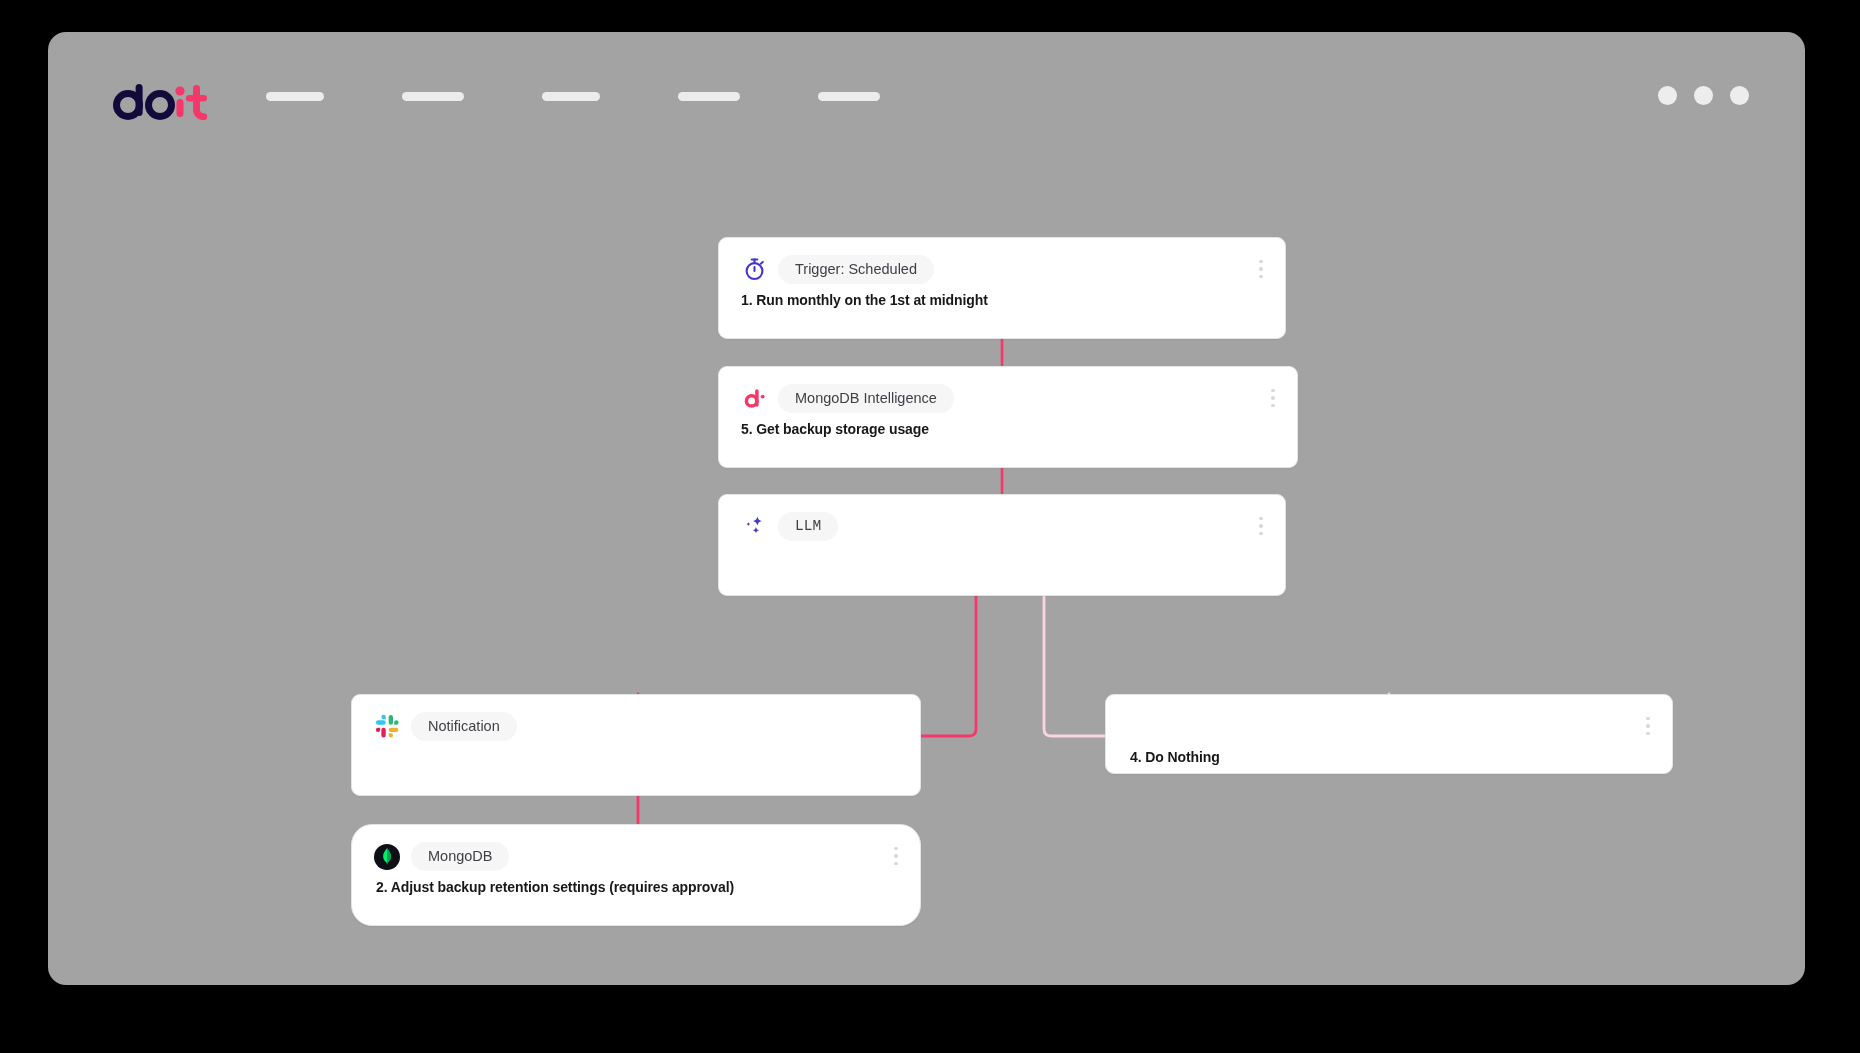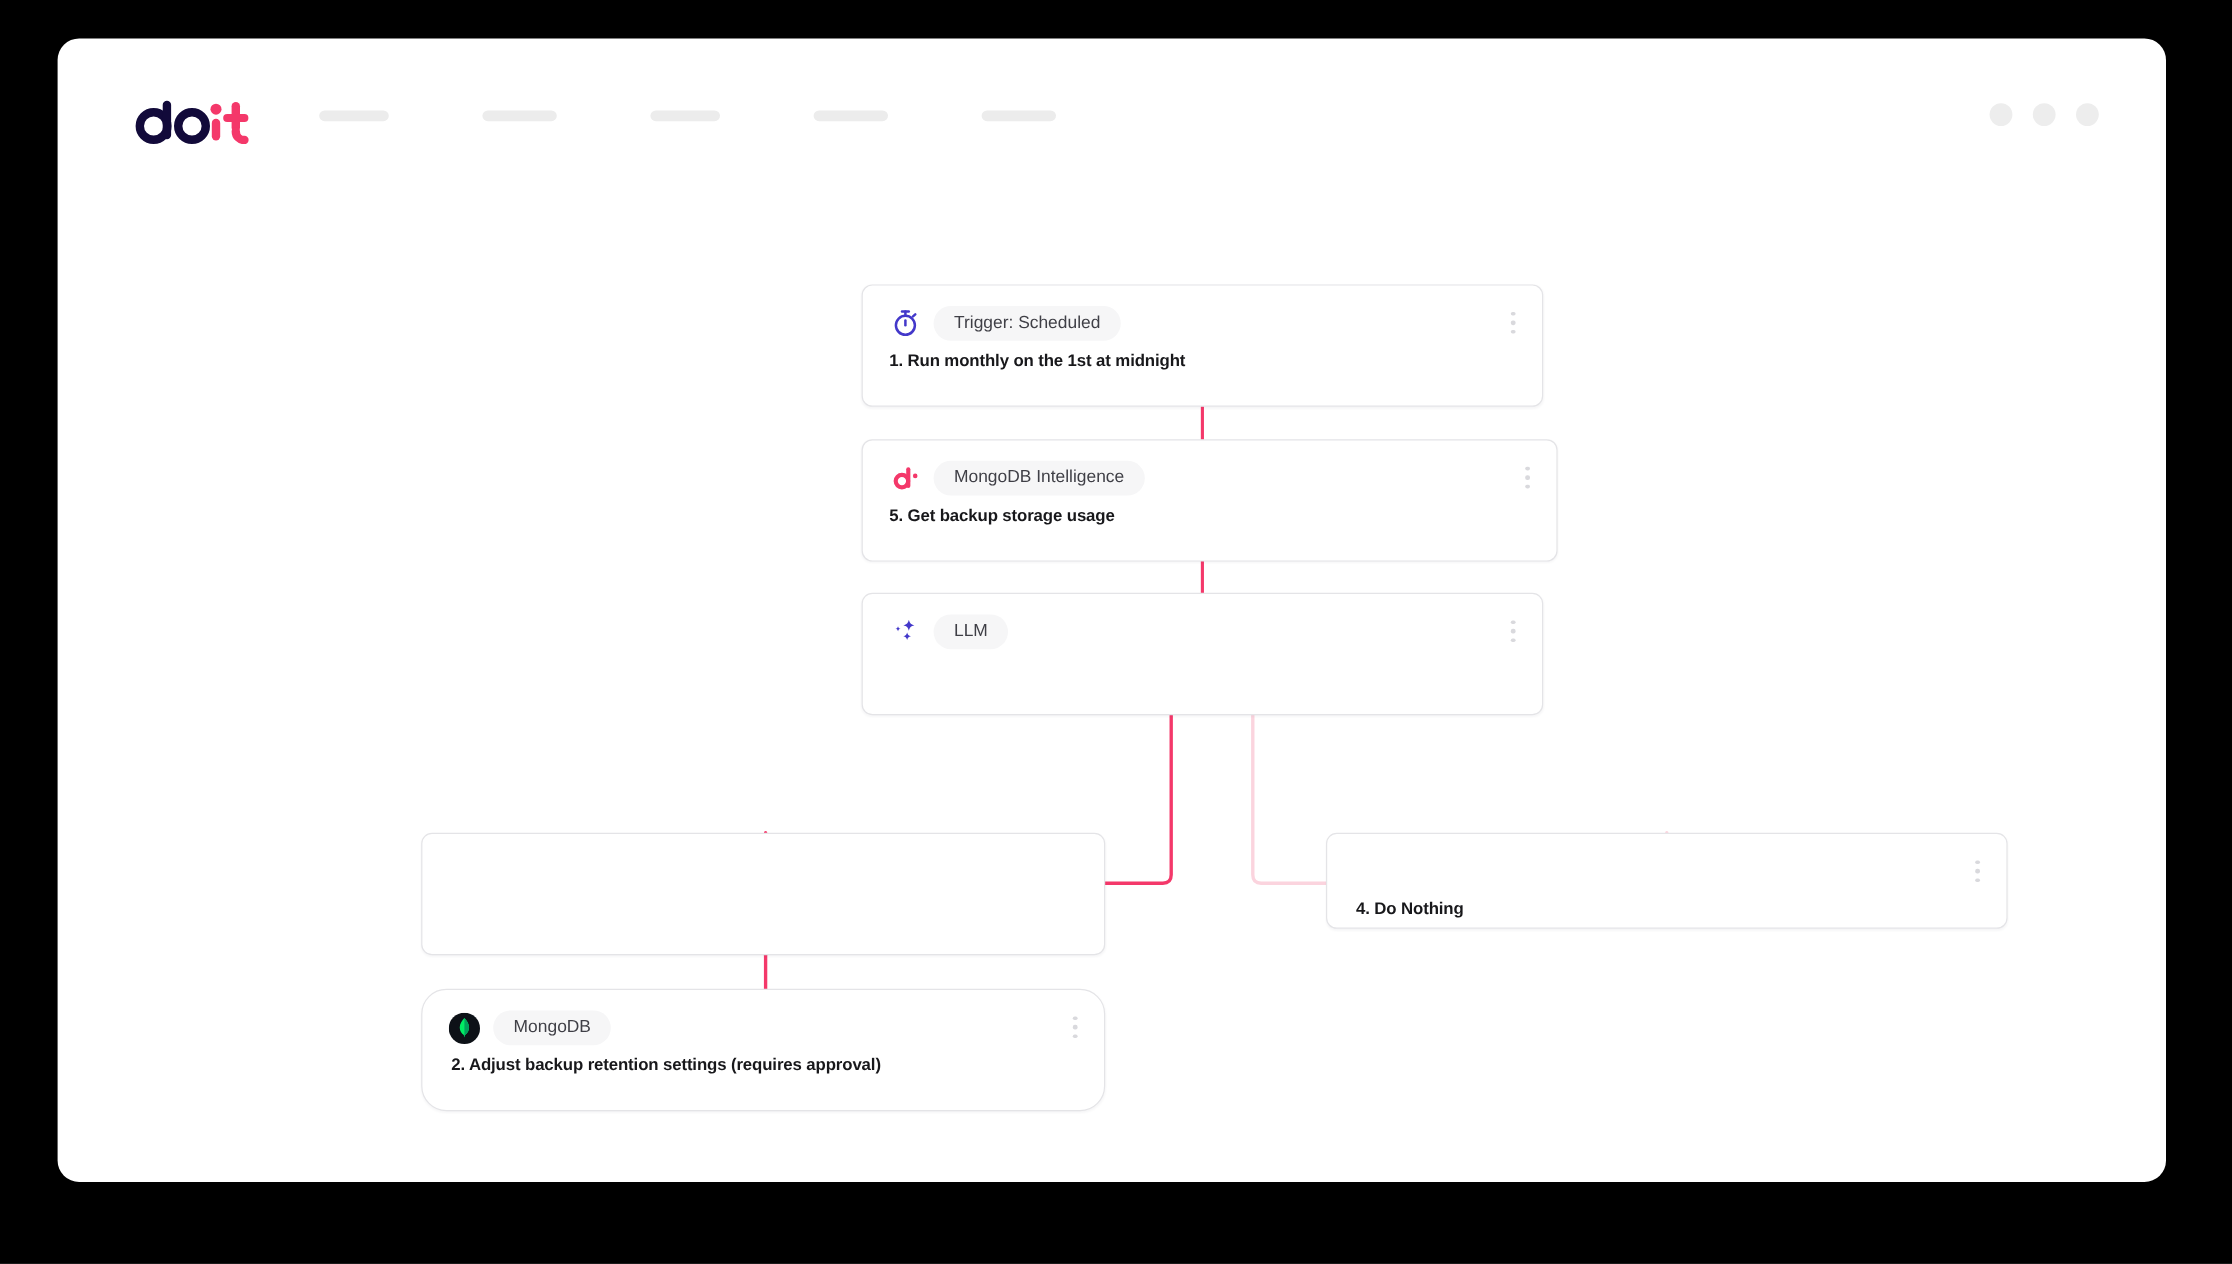--- a/index.html
+++ b/index.html
@@ -13,21 +13,21 @@
   .screen {
     position: relative;
     width: 1860px; height: 1053px;
     background: #000000;
   }
   
   .app-card {
     position: absolute;
     left: 48px; top: 32px;
     width: 1757px; height: 953px;
-    background: #ffffff;
+    background: #a3a3a3;
     border-radius: 18px;
     overflow: hidden;
   }
   
   .topbar {
     position: absolute;
     left: 0; top: 0;
     width: 100%; height: 92px;
   }
   .logo {
@@ -132,21 +132,21 @@
   .kebab i {
     display: block;
     width: 3.5px; height: 3.5px;
     border-radius: 50%;
     background: #d9d9dd;
   }
 
   
   #node-1 { left: 670px; top: 113px; width: 568px; height: 102px; }
   #node-2 { left: 670px; top: 242px; width: 580px; height: 102px; }
-  #node-3 { left: 670px; top: 370px; width: 568px; height: 102px; }
+  #node-3 { left: 670px; top: 370px; width: 568px; height: 102px; font-family: Liberation Mono, monospace; }
   #node-4 { left: 303px; top: 570px; width: 570px; height: 102px; }
   #node-5 { left: 303px; top: 700px; width: 570px; height: 102px; border-radius: 21px; }
   #node-6 { left: 1057px; top: 570px; width: 568px; height: 80px; }
 
   #node-6 .node-title { padding-top: 54px; }
 
   
   .branch-label {
     position: absolute;
     display: flex;
@@ -278,20 +278,35 @@
           <i></i>
             <i></i>
             <i></i>
         </div>
       </div>
 
       <div class="branch-label" id="label-true">True</div>
       <div class="branch-label" id="label-false">False</div>
 
       <div class="node" id="node-4">
+        <div class="node-head">
+          <span class="node-icon">
+            <svg width="25" height="25" viewBox="0 0 24 24">
+              <path d="M5.0 15.2a2.1 2.1 0 1 1-2.1-2.1h2.1v2.1z" fill="#E01E5A"></path>
+              <path d="M6.1 15.2a2.1 2.1 0 0 1 4.2 0v5.2a2.1 2.1 0 0 1-4.2 0v-5.2z" fill="#E01E5A"></path>
+              <path d="M8.2 5.0a2.1 2.1 0 1 1 2.1-2.1v2.1H8.2z" fill="#36C5F0"></path>
+              <path d="M8.2 6.1a2.1 2.1 0 0 1 0 4.2H3.0a2.1 2.1 0 0 1 0-4.2h5.2z" fill="#36C5F0"></path>
+              <path d="M18.4 8.2a2.1 2.1 0 1 1 2.1 2.1h-2.1V8.2z" fill="#2EB67D"></path>
+              <path d="M17.3 8.2a2.1 2.1 0 0 1-4.2 0V3.0a2.1 2.1 0 0 1 4.2 0v5.2z" fill="#2EB67D"></path>
+              <path d="M15.2 18.4a2.1 2.1 0 1 1-2.1 2.1v-2.1h2.1z" fill="#ECB22E"></path>
+              <path d="M15.2 17.3a2.1 2.1 0 0 1 0-4.2h5.2a2.1 2.1 0 0 1 0 4.2h-5.2z" fill="#ECB22E"></path>
+            </svg>
+          </span>
+          <span class="badge">Notification</span>
+        </div>
       </div>
 
       <div class="node" id="node-5">
         <div class="node-head">
           <span class="node-icon">
             <svg width="26" height="26" viewBox="0 0 26 26">
               <circle cx="13" cy="13" r="13" fill="#0D1117"></circle>
               <path d="M13 4.3c1.9 2.3 3.9 4.7 3.9 8.0 0 2.9-1.6 5.0-3.4 6.2l-.5 2.1-.5-2.1c-1.8-1.2-3.4-3.3-3.4-6.2 0-3.3 2-5.7 3.9-8.0z" fill="#00ED64"></path>
               <path d="M13 4.3c1.9 2.3 3.9 4.7 3.9 8.0 0 2.9-1.6 5.0-3.4 6.2l-.5 2.1V4.3z" fill="#00A35C"></path>
             </svg>

